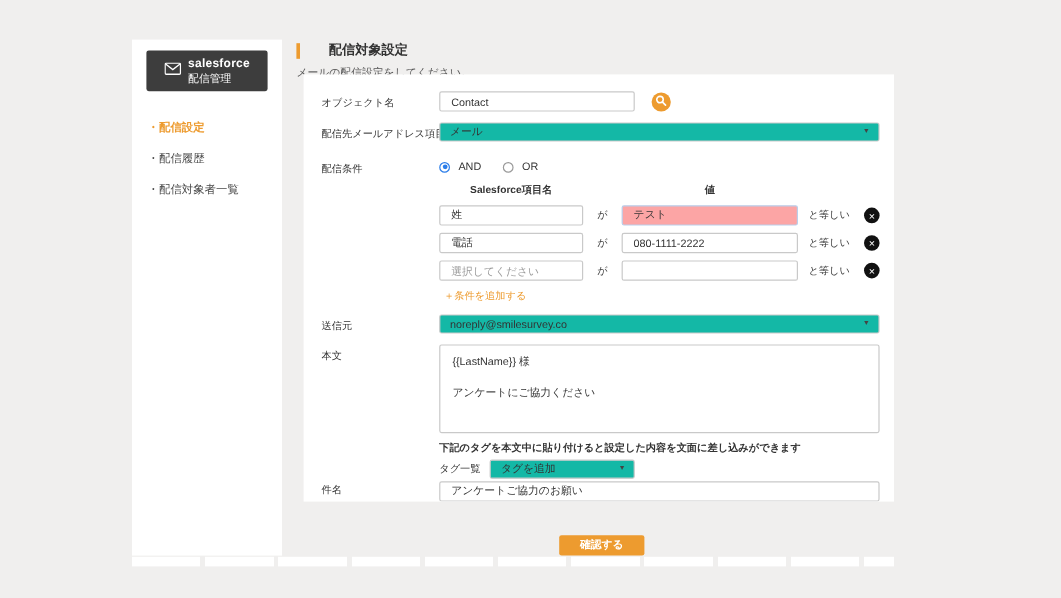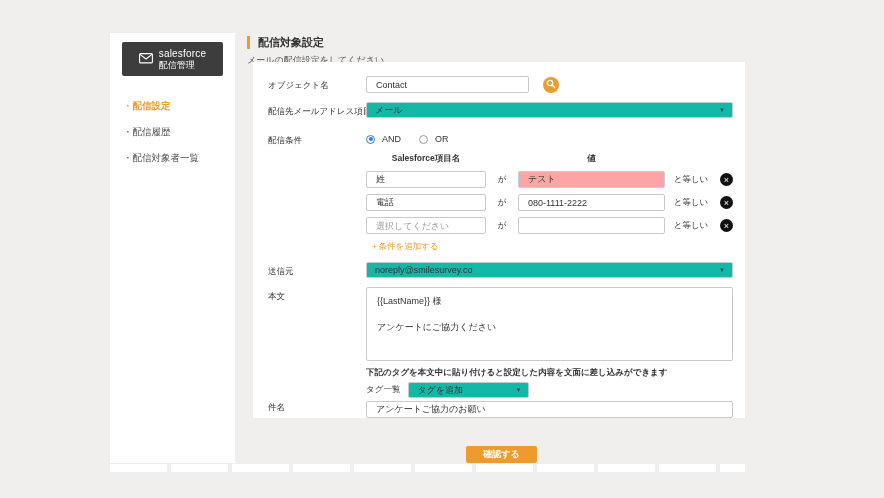--- a/index.html
+++ b/index.html
@@ -11,28 +11,28 @@
     color:#3c3c3c;
     overflow:hidden;
   }
   
   .sidebar { position:absolute; left:110px; top:33px; width:125px; height:430px; background:#fff; }
   .logo-box {
     margin:9px auto 0 auto; width:101px; height:34px; background:#3d3d3d; border-radius:2px;
     display:flex; align-items:center; justify-content:center; gap:6px; color:#fff;
   }
   .logo-text { line-height:1.15; }
-  .logo-title { font-size:10px; font-weight:normal; letter-spacing:.2px; }
+  .logo-title { font-size:10px; font-weight:bold; letter-spacing:.2px; }
   .logo-subtitle { font-size:9px; font-weight:normal; }
   .menu { margin:24px 0 0 13px; }
   .menu-item { font-size:9.5px; color:#4a4a4a; margin-bottom:13px; cursor:pointer; white-space:nowrap; }
   .menu-item.active { color:#ED9B2F; font-weight:bold; }
   
   .title-block { position:absolute; left:247px; top:36px; }
-  .page-title { font-size:11px; font-weight:bold; color:#333; border-left:3px solid #ED9B2F; padding-left:8px; line-height:13px; }
+  .page-title { font-size:11px; font-weight:bold; color:#333; border-left:3px solid #ED9B2F; padding-left:24px; line-height:13px; }
   .page-subtitle { font-size:9px; color:#555; margin-top:5px; }
   
   .card { position:absolute; left:253px; top:62px; width:492px; height:356px; background:#fff; padding:14px 12px 0 15px; overflow:hidden; }
   .frow { display:flex; margin-bottom:9px; }
   .flabel { flex:none; width:98px; font-size:8.5px; color:#333; padding-top:4px; white-space:nowrap; }
   .fcontrol { flex:1; min-width:0; }
   .tinput {
     width:100%; height:17px; border:1px solid #c9c9c9; border-radius:2px; background:#fff;
     font-size:9px; color:#333; padding:0 9px; font-family:inherit; outline:none;
   }

